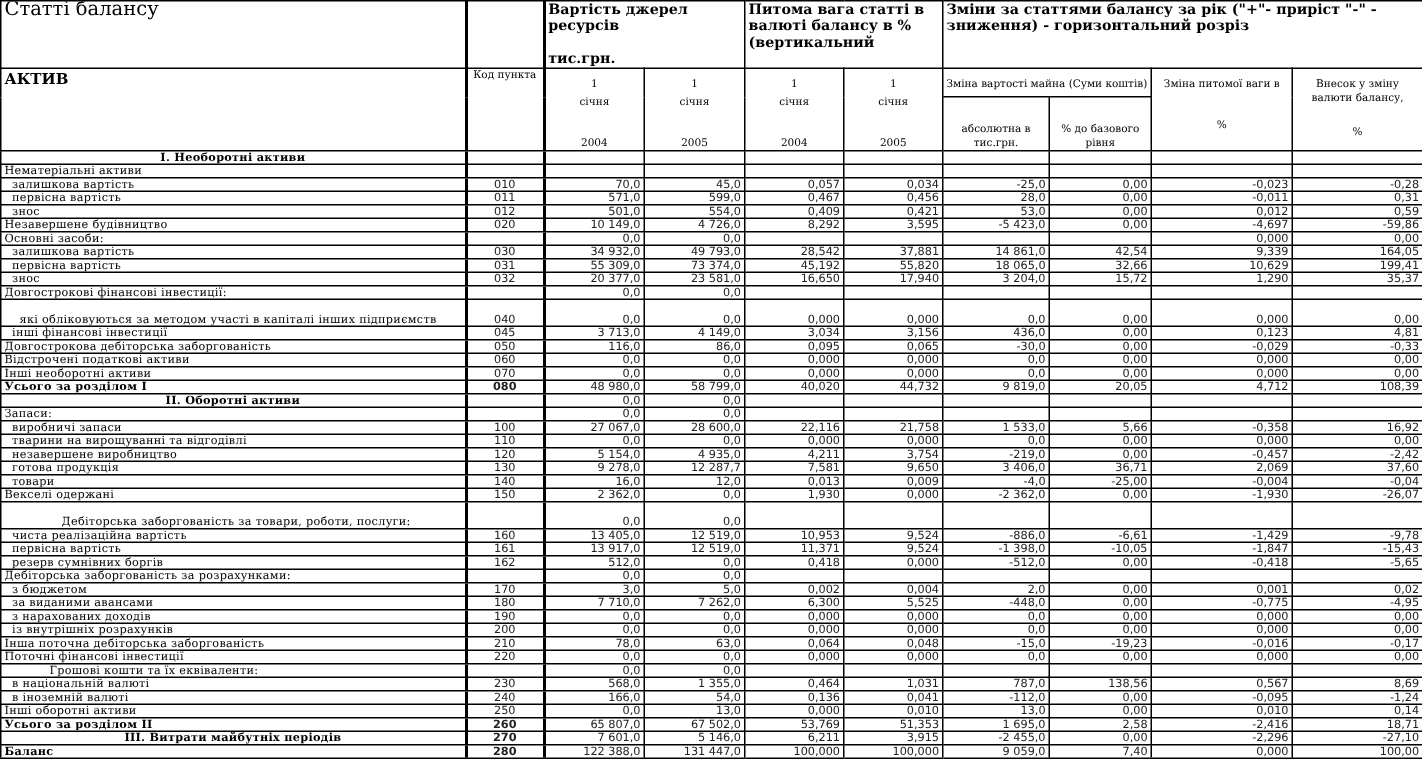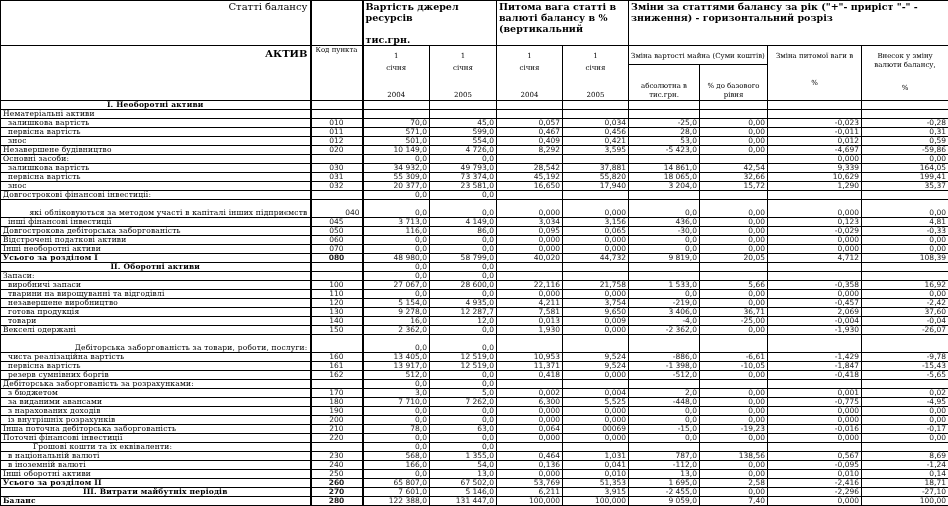--- a/index.html
+++ b/index.html
@@ -1,31 +1,31 @@
 <!DOCTYPE html>
 <html><head>
 <meta charset="utf-8">
 <style>
   html, body { margin:0; padding:0; background:#ffffff; }
   body { width:948px; height:506px; overflow:hidden; font-family:"DejaVu Serif","Liberation Serif",serif; color:#000; }
   table { border-collapse:collapse; table-layout:fixed; width:948px; }
   td { padding:0 2px; border:1px solid #000; overflow:hidden; white-space:nowrap; font-size:8px; line-height:8px; height:8px; }
   .hdr td { vertical-align:top; }
   .title { font-size:9.5px; font-weight:bold; line-height:11px; }
-  .stitle { font-size:10px; line-height:12px; text-align:right; vertical-align:middle; }
-  .aktiv { font-weight:bold; font-size:10px; text-align:right; }
+  .stitle { font-size:13px; line-height:12px; text-align:left; vertical-align:middle; }
+  .aktiv { font-weight:bold; font-size:10px; text-align:left; }
   .sub { font-size:7px; line-height:9px; text-align:center; }
   .num { text-align:right; font-family:"DejaVu Sans","Liberation Sans",sans-serif; font-size:7.5px; color:#222; }
   .code { text-align:center; font-family:"DejaVu Sans","Liberation Sans",sans-serif; font-size:7.5px; color:#222; }
   .lbl { text-align:left; font-size:7.5px; letter-spacing:0.2px; }
   .ind { padding-left:7px; }
   .bold .lbl, .bold .code { font-weight:bold; }
   .sec .lbl { text-align:center; font-weight:bold; }
   .thick-l { border-left:2px solid #000; }
-  .tall td { height:17px; vertical-align:bottom;text-align:right; }
+  .tall td { height:17px; vertical-align:bottom; }
   .tallw .lbl { white-space:normal; line-height:9px;padding-left:40px; }
 </style>
 </head>
 <body>
 
 <table>
   <colgroup>
     <col style="width:310px">
       <col style="width:52px">
       <col style="width:67px">
@@ -497,21 +497,21 @@
         <td class="num">0,00</td>
         <td class="num">0,000</td>
         <td class="num">0,00</td>
       </tr>
       <tr class="">
         <td class="lbl" style="border-right: none;">Інша поточна дебіторська заборгованість</td>
         <td class="code thick-l">210</td>
         <td class="num thick-l">78,0</td>
         <td class="num">63,0</td>
         <td class="num">0,064</td>
-        <td class="num">00069</td>
+        <td class="num">0,048</td>
         <td class="num">-15,0</td>
         <td class="num">-19,23</td>
         <td class="num">-0,016</td>
         <td class="num">-0,17</td>
       </tr>
       <tr class="">
         <td class="lbl" style="border-right: none;">Поточні фінансові інвестиції</td>
         <td class="code thick-l">220</td>
         <td class="num thick-l">0,0</td>
         <td class="num">0,0</td>

